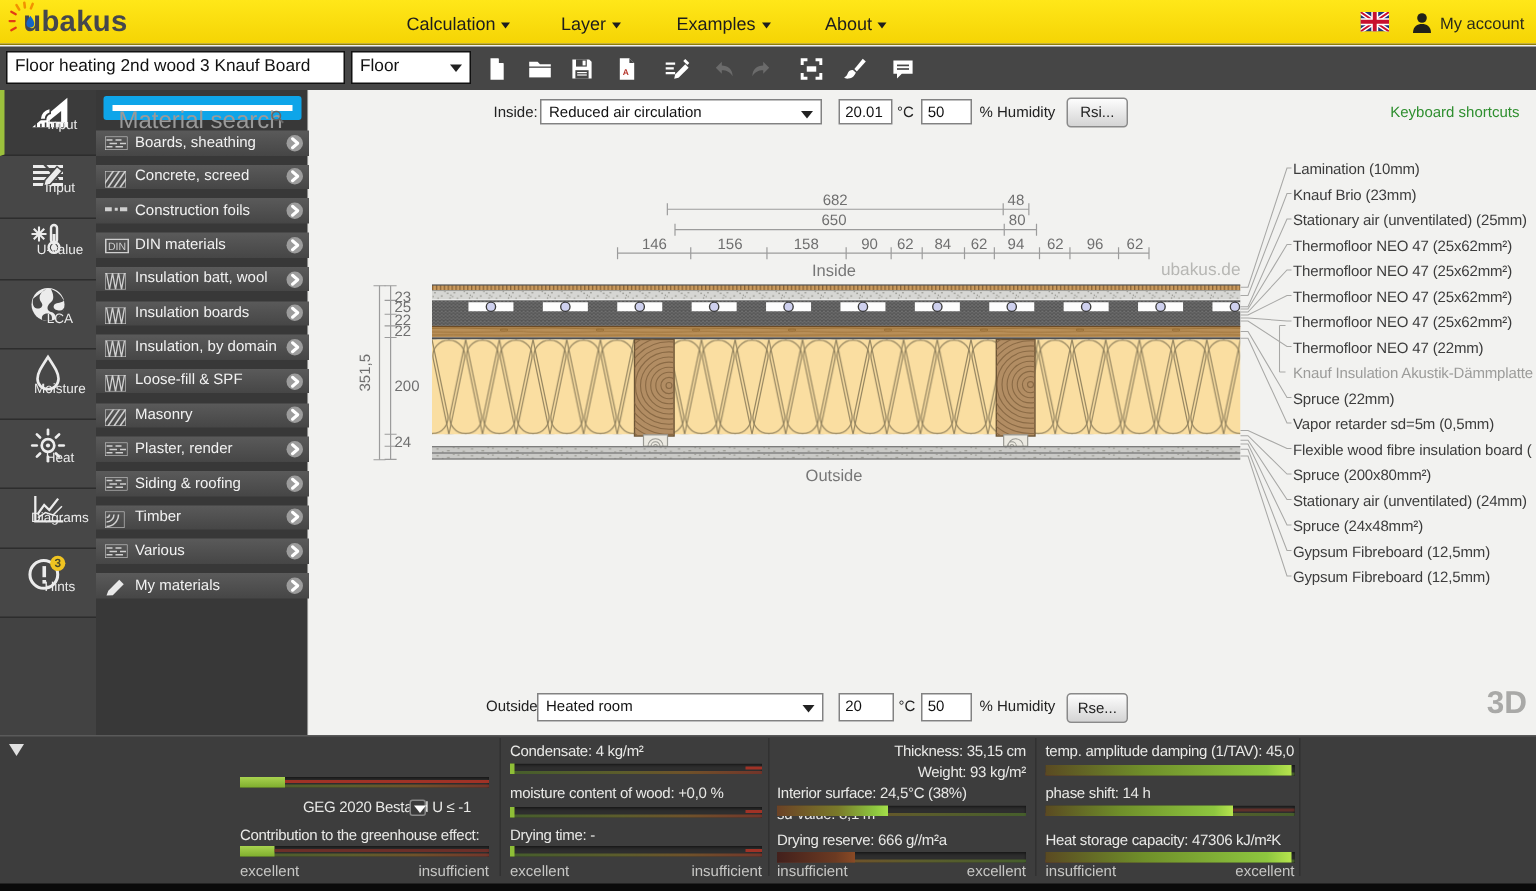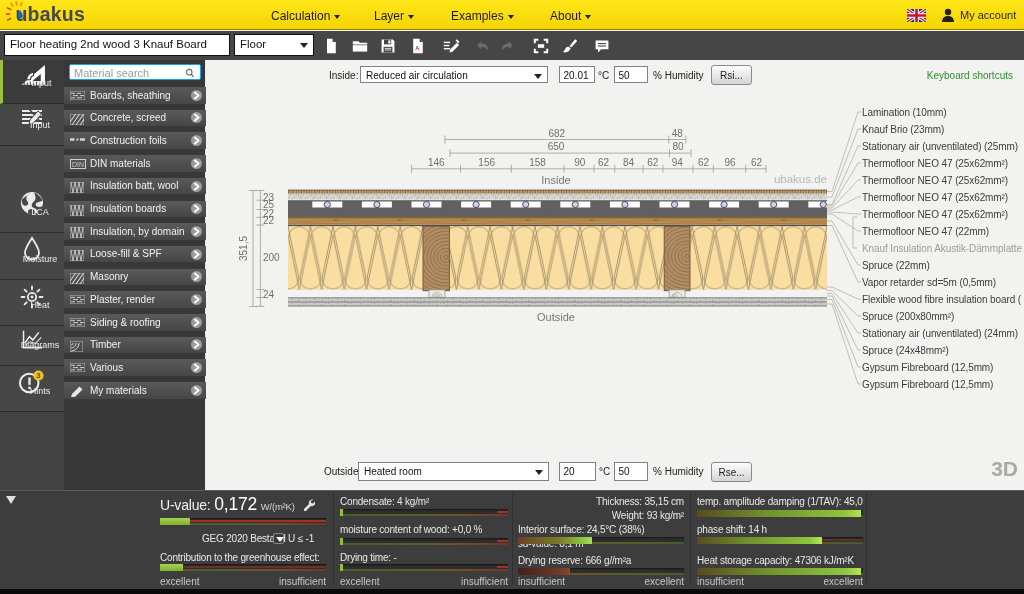--- a/index.html
+++ b/index.html
@@ -19,21 +19,21 @@
 #typesel { position:absolute; left:234px; top:3px; width:80px; height:22px; background:#fff; border:1px solid #111; font-size:11.5px; color:#111; padding:3px 5px; }
 #typesel .arr { position:absolute; right:5px; top:8px; width:0; height:0; border-left:4px solid transparent; border-right:4px solid transparent; border-top:5px solid #222; }
 .tbi { position:absolute; top:7px; width:16px; height:16px; }
 
 #sidebar { position:absolute; left:0; top:60px; width:64px; height:430px; background:#474747; }
 .sbitem { position:absolute; left:0; width:64px; border-bottom:1px solid #2d2d2d; text-align:center; color:#ececec; }
 .sbitem .lbl { position:absolute; bottom:15px; width:100%; font-size:9px;padding-left:16px; }
 .sbitem.sel { background:#3b3b3b; border-left:3px solid #9cc13c; }
 
 #matpanel { position:absolute; left:64px; top:60px; width:142px; height:430px; background:#383838; border-right:1px solid #e8e8e6; }
-#searchbox { position:absolute; left:5px; top:4px; width:132px; height:16px; background:#fff; border:1px solid #0ea5e9; border-radius:2px; font-size:11px; color:#9a9a9a; padding:2px 4px; }
+#searchbox { position:absolute; left:5px; top:4px; width:132px; height:16px; background:#fff; border:6px solid #0ea5e9; border-radius:2px; font-size:16px; color:#9a9a9a; padding:2px 4px; }
 .mrow { position:absolute; left:0px; width:142px; height:16.5px; background:linear-gradient(#5a5a5a,#464646); color:#f2f2f2; font-size:10px; }
 .mrow .txt { position:absolute; left:26px; top:2.5px; white-space:nowrap; }
 .mrow .chev { position:absolute; right:4px; top:2.75px; width:11px; height:11px; border-radius:50%; background:#9c9c9c; }
 .mrow > svg { position:absolute; left:6px; top:4px; }
 .mrow .chev svg { position:absolute; left:0; top:0; }
 
 #content { position:absolute; left:207px; top:60px; width:817px; height:430px; background:#f2f2f0; }
 .crow { position:absolute; font-size:10px; color:#222; }
 .sel2 { position:absolute; background:#fff; border:1px solid #828282; font-size:10px; color:#111; padding:2.5px 5px; }
 .sel2 .arr { position:absolute; right:5px; top:7px; width:0; height:0; border-left:4px solid transparent; border-right:4px solid transparent; border-top:5px solid #222; }
@@ -183,20 +183,35 @@
             <line x1="3" y1="8" x2="23" y2="8"></line>
             <line x1="3" y1="12" x2="23" y2="12"></line>
             <line x1="3" y1="16" x2="23" y2="16"></line>
           </g>
       <g stroke="#474747" stroke-width="1.6">
             <line x1="10" y1="2" x2="20" y2="13"></line>
           </g>
       <path d="M11 13 l8-9 l3.5 3 l-8 9 l-4.5 1 z" fill="#ececec" stroke="#474747" stroke-width="1"></path>
     </svg>
     <div class="lbl">Input</div>
+  </div>
+  <div class="sbitem" style="top:86.3px; height:40.4px;">
+    <svg width="26" height="22" viewBox="0 0 26 22" style="margin-top:2px;">
+      <g stroke="#ececec" stroke-width="1.4">
+            <line x1="7" y1="3" x2="7" y2="13"></line>
+            <line x1="2" y1="8" x2="12" y2="8"></line>
+            <line x1="3.5" y1="4.5" x2="10.5" y2="11.5"></line>
+            <line x1="10.5" y1="4.5" x2="3.5" y2="11.5"></line>
+          </g>
+      <rect x="15" y="2" width="4" height="12" rx="2" fill="none" stroke="#ececec" stroke-width="1.6"></rect>
+      <circle cx="17" cy="17" r="3.6" fill="none" stroke="#ececec" stroke-width="1.6"></circle>
+      <circle cx="17" cy="17" r="2" fill="#ececec"></circle>
+          <rect x="16" y="8" width="2" height="8" fill="#ececec"></rect>
+    </svg>
+    <div class="lbl">U-value</div>
   </div>
   <div class="sbitem" style="top:126.7px; height:46.5px;">
     <svg width="28" height="27" viewBox="0 0 28 27" style="margin-top:3px;">
       <circle cx="14" cy="13" r="11" fill="#ececec"></circle>
       <path d="M13 2.5 C8 5 7.5 9 9.5 11.5 C11.5 14 9 16.5 6 15.5 C4.2 14.8 3.3 12 4.2 9 Z" fill="#474747"></path>
       <path d="M16 2.6 C20 4 23 7 24.6 10.5 C22 12.5 19 11.5 18 13.5 C17 15.5 19 17 22 17 C23.5 17 24.4 16 25 14.5 C24.8 18 22 21.5 19 23 C19.5 20 18 18.5 16 18 C13.5 17.4 13 15 14.5 13 C16 11 17.5 10.8 17.5 8 C17.5 5.5 16.5 4 16 2.6 Z" fill="#474747"></path>
       <path d="M10 23.2 C9.5 20.5 11 19 13.5 19 C16 19 17 20.5 16.5 23.4 C14.5 24.2 12 24.1 10 23.2 Z" fill="#474747"></path>
     </svg>
     <div class="lbl">LCA</div>
   </div>
@@ -722,25 +737,20 @@
 <div id="threed">3D</div>
 </div>
 <div id="footer">
 <div style="position:absolute;left:0;top:0;width:1024px;height:1px;background:#5a5a5a;"></div>
 <div style="position:absolute;left:6px;top:6px;width:0;height:0;border-left:5.5px solid transparent;border-right:5.5px solid transparent;border-top:8px solid #e0e0e0;"></div>
 <div class="fdiv" style="left:333px;"></div>
 <div class="fdiv" style="left:512px;"></div>
 <div class="fdiv" style="left:690px;"></div>
 <div class="fdiv" style="left:866px;"></div>
 
-<div class="ftxt" style="left:160px;top:4px;font-size:14px;color:#f0f0ee;">U-value: <span style="font-size:17.5px;color:#fff;">0,172</span> <span style="font-size:9.5px;color:#d8d8d6;">W/(m²K)</span>
- <svg width="13" height="13" viewBox="0 0 16 16" style="vertical-align:-1px;margin-left:4px;">
-          <path d="M14.2 2.3 a4.2 4.2 0 0 0-5.6 5.2 L2.8 13.3 a1.6 1.6 0 0 0 2.3 2.3 L10.9 9.8 a4.2 4.2 0 0 0 5.2-5.6 L13.6 6.7 11.4 6 10.7 3.8 Z" fill="#e4e4e2"></path>
-        </svg>
-</div>
 <div class="fbar" style="left:160px;top:27.5px;width:166px;">
         <div class="grad"></div>
         <div class="fill" style="width:30px;background:linear-gradient(#a8d34f,#7fae2e);"></div>
         <div class="lim" style="left:30px;right:0;"></div>
       </div>
 <div class="ftxt" style="left:160px;top:43px;margin-left:42px;">GEG 2020 Bestand U ≤ -1</div>
 <div style="position:absolute;left:273px;top:43px;width:11px;height:11px;background:#3a3a3a;border:1px solid #888;border-radius:2px;">
         <div style="position:absolute;left:1.5px;top:3px;width:0;height:0;border-left:4px solid transparent;border-right:4px solid transparent;border-top:5px solid #fff;"></div>
       </div>
 <div class="ftxt" style="left:160px;top:61.5px;">Contribution to the greenhouse effect:</div>

